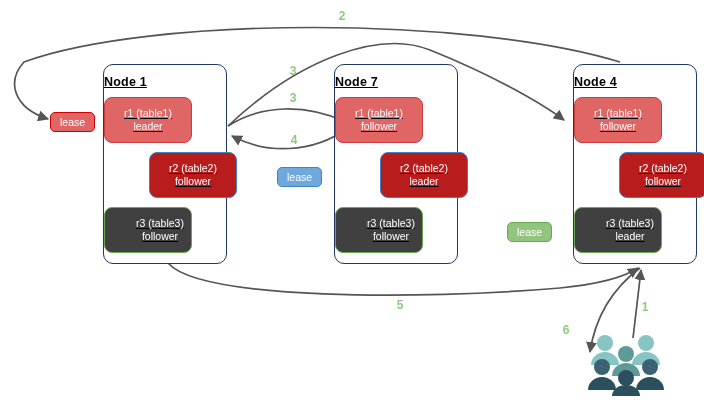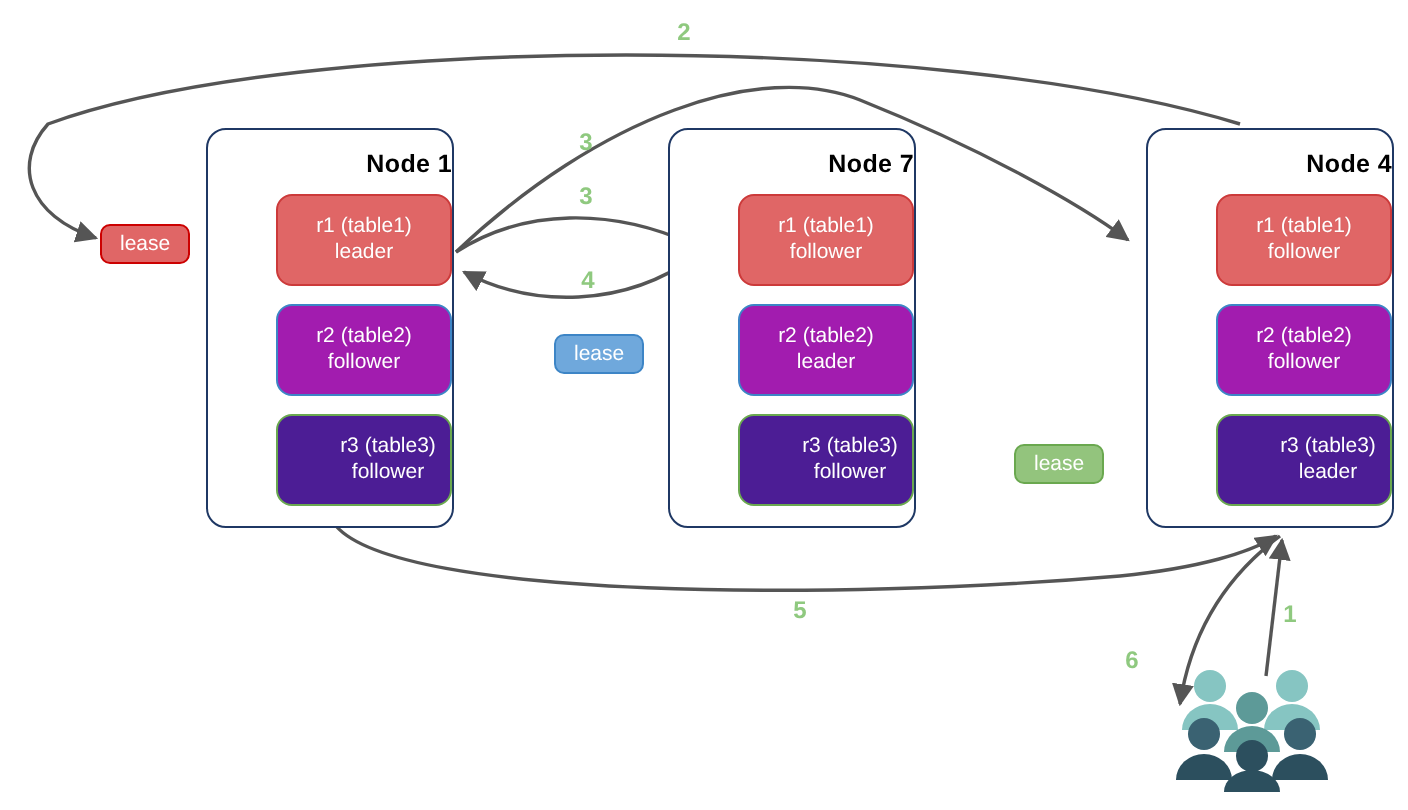--- a/index.html
+++ b/index.html
@@ -24,21 +24,22 @@
     pointer-events: none;
   }
   .node {
     position: absolute;
     box-sizing: border-box;
     border: 1.4px solid #1f3864;
     border-radius: 10px;
     background: #ffffff;
     display: flex;
     flex-direction: column;
-    align-items: flex-end;
+    align-items: flex-start;
+    text-decoration: underline;
   }
   .node-title {
     font-size: 12.5px;
     font-weight: bold;
     color: #000000;
     margin-top: 10px;
     margin-bottom: 8px;
     letter-spacing: .2px;
   }
   .replica {
@@ -51,22 +52,22 @@
     align-items: center;
     justify-content: center;
     color: #ffffff;
     font-size: 10.5px;
     line-height: 13px;
     margin-bottom: 9px;
     text-align: center;
     text-shadow: 0 0 1px rgba(0,0,0,.08);
   }
   .replica.red   { background: #e06666; border: 1.3px solid #cc3a3a; }
-  .replica.blue  { background: #a21caf; border: 1.3px solid #3d85c6; }
-  .replica.green { background: #4c1d95; border: 1.3px solid #6aa84f; padding-left: 24px; }
+  .replica.blue  { background: #b91c1c; border: 1.3px solid #3d85c6; margin-left: 45px; }
+  .replica.green { background: #404040; border: 1.3px solid #6aa84f; padding-left: 24px; }
 
   .lease {
     position: absolute;
     box-sizing: border-box;
     border-radius: 5px;
     color: #ffffff;
     font-size: 10.5px;
     display: flex;
     align-items: center;
     justify-content: center;

